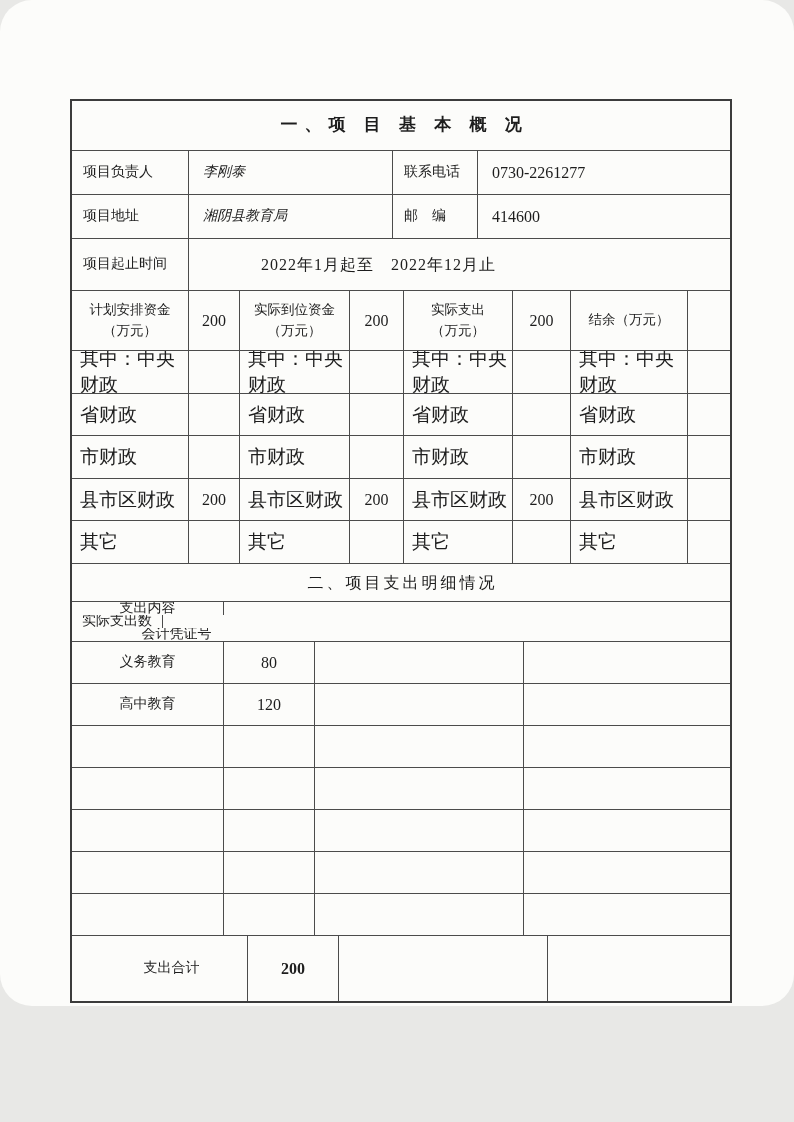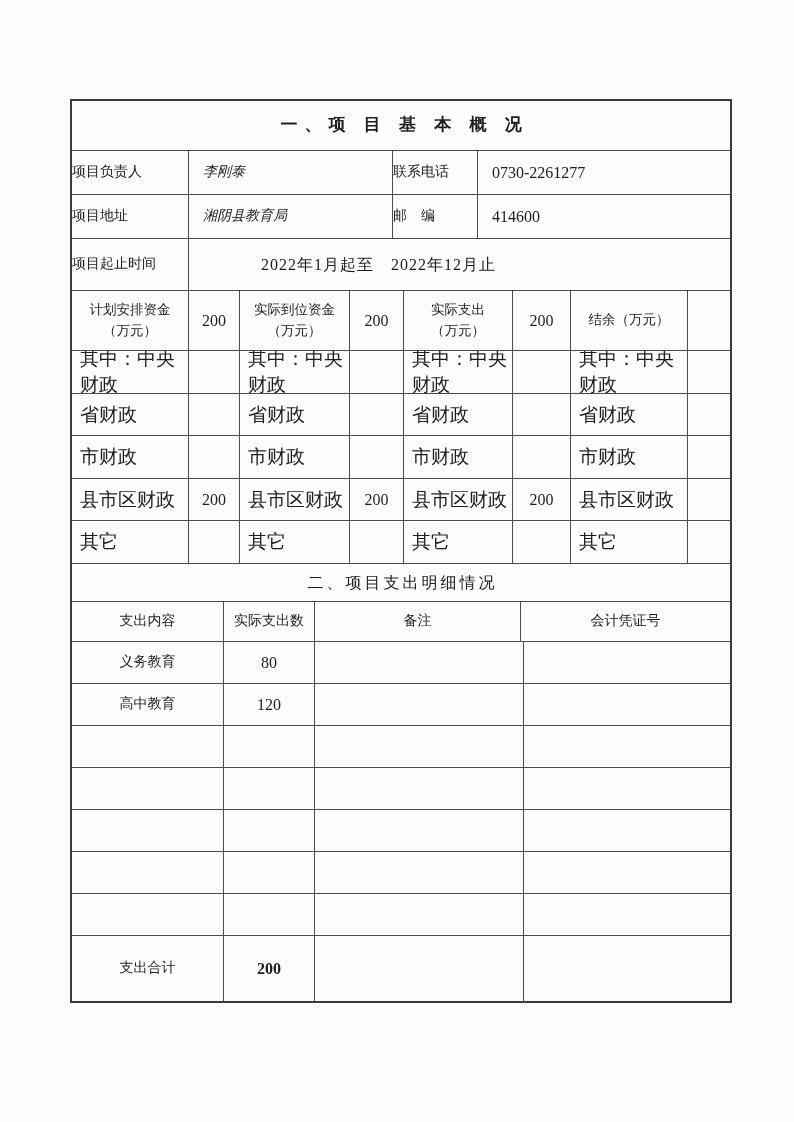--- a/index.html
+++ b/index.html
@@ -1,24 +1,25 @@
 <!DOCTYPE html>
 <html><head>
 <meta charset="utf-8">
 <style>
   * { margin:0; padding:0; box-sizing:border-box; }
   html,body { background:#e8e8e6; }
   .page {
     position:relative;
-    width:794px; height:1122px;
+    width:794px; height:1006px;
     margin:0 auto;
     background:#fcfcfa;
     font-family:"Liberation Serif","DejaVu Serif",serif;
     color:#1d1d1d;
     overflow:hidden;
+    border-radius:32px;
   }
   .sheet {
     position:absolute; left:70px; top:99px; width:662px;
     border:2px solid #3c3c3c;
     background:#fcfcfa;
   }
   .row { display:flex; border-bottom:1px solid #4b4b4b; align-items:stretch; }
   .row:last-child { border-bottom:none; }
   .cell {
     border-right:1px solid #4b4b4b;
@@ -29,23 +30,23 @@
   .cell:last-child { border-right:none; }
   .grow { flex:1; }
   
   .c117{ width:117px; } .c204{ width:204px;font-style:italic; } .c85{ width:85px; }
   .c51{ width:51px; } .c110{ width:110px; } .c54{ width:54px; }
   .c109{ width:109px; } .c58{ width:58px; }
   .s1{ width:152px; } .s2{ width:91px; } .s3{ width:209px; }
   
   .h50{ height:50px; } .h44{ height:44px; } .h52{ height:52px; }
   .h60{ height:60px; } .h43{ height:43px; } .h42{ height:42px; }
-  .h38{ height:38px; } .h40{ height:40px; } .h65{ height:65px; }
+  .h38{ height:38px; } .h40{ height:40px;flex-direction:column; } .h65{ height:65px;margin-left:24px; }
   
-  .pad { }
+  .pad { padding-left:11px; }
   .pad14 { padding-left:14px; }
   .center { justify-content:center; text-align:center; }
   .title1 {
     justify-content:center; font-weight:bold; font-size:17px;
     letter-spacing:7px; text-indent:7px;
   }
   .title2 {
     justify-content:center; font-weight:normal; font-size:16px;
     letter-spacing:3px; text-indent:3px;
   }

